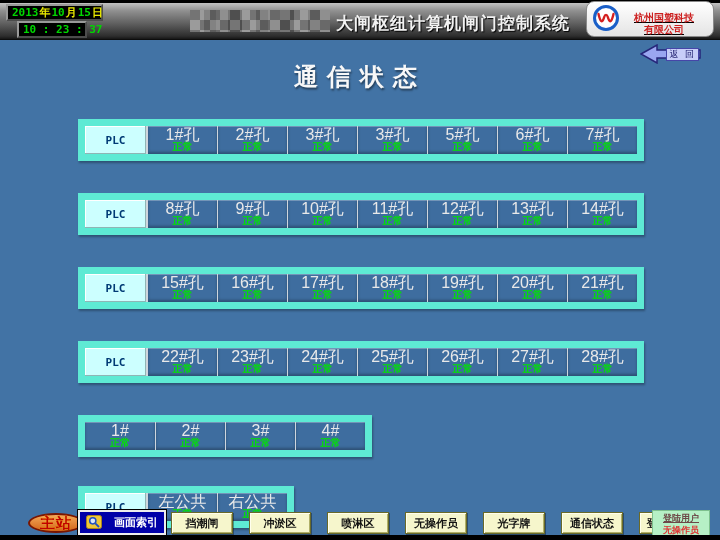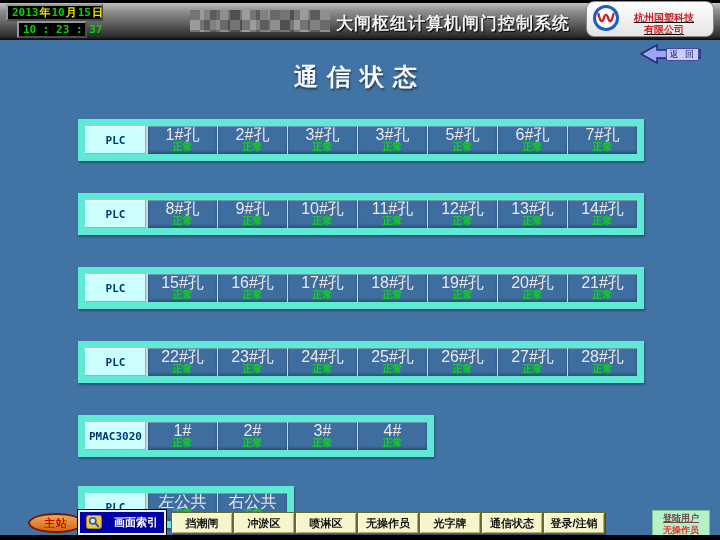--- a/index.html
+++ b/index.html
@@ -58,26 +58,26 @@
   .comm-cell { width:70px; height:28px; background:#3e6d9f; border-left:1px solid #cfd6dd; text-align:center;
     box-shadow:inset 0 1px 0 rgba(255,255,255,.28), inset 0 -2px 3px rgba(0,0,0,.28); }
   .comm-cell:first-of-type { border-left:none; }
   .cell-name { font-size:16px; color:#e9e9e9; line-height:13px; margin-top:2px; }
   .cell-status { font-size:10px; font-weight:bold; color:#00e400; line-height:11px; }
 
   
   .footer { position:absolute; left:0; top:509px; width:720px; height:27px; }
   .station { position:absolute; left:28px; top:4px; width:56px; height:20px; border-radius:50%;
     background:linear-gradient(#f4a858,#d4661a); border:2px solid #7a1600; color:#c00000;
-    font-size:11px; font-weight:bold; letter-spacing:1px; display:flex; align-items:center; justify-content:center;
+    font-size:15px; font-weight:bold; letter-spacing:1px; display:flex; align-items:center; justify-content:center;
     text-shadow:0 0 1px #ffd800; cursor:pointer; }
   .index-btn { position:absolute; left:78px; top:1px; width:88px; height:25px; background:#0000a8;
     border:2px solid #ededed; box-shadow:0 0 0 1px #000; display:flex; align-items:center; justify-content:center;
     gap:12px; color:#fff; font-weight:bold; font-size:11px; cursor:pointer; white-space:nowrap; }
-  .nav-buttons { position:absolute; left:171px; top:3px; display:flex; gap:0; }
+  .nav-buttons { position:absolute; left:171px; top:3px; display:flex; gap:16px; }
   .nav-btn { min-width:62px; height:22px; padding:0 6px; background:#f6f6cc; color:#111;
     border:1px solid #6a6a28; box-shadow:inset 1px 1px 0 #ffffee, inset -1px -1px 0 #b0b068, 1px 1px 0 rgba(0,0,0,.35);
     font-weight:bold; font-size:11px; display:flex; align-items:center; justify-content:center;
     cursor:pointer; white-space:nowrap; }
   .user-box { position:absolute; right:10px; top:1px; width:58px; height:26px; background:#b6f0c6;
     border:1px solid #7ec08e; text-align:center; font-size:9px; font-weight:bold; line-height:12px; padding-top:1px; }
   .user-line1 { color:#6d4848;text-decoration:underline; }
   .user-line2 { color:#e03434; }
 </style>
 </head>
@@ -238,21 +238,20 @@
         <div class="comm-cell">
           <div class="cell-name">27#孔</div>
           <div class="cell-status">正常</div>
         </div>
         <div class="comm-cell">
           <div class="cell-name">28#孔</div>
           <div class="cell-status">正常</div>
         </div>
       </div>
       <div class="comm-row">
-        <div class="row-label">PMAC3020</div>
         <div class="comm-cell">
           <div class="cell-name">1#</div>
           <div class="cell-status">正常</div>
         </div>
         <div class="comm-cell">
           <div class="cell-name">2#</div>
           <div class="cell-status">正常</div>
         </div>
         <div class="comm-cell">
           <div class="cell-name">3#</div>

